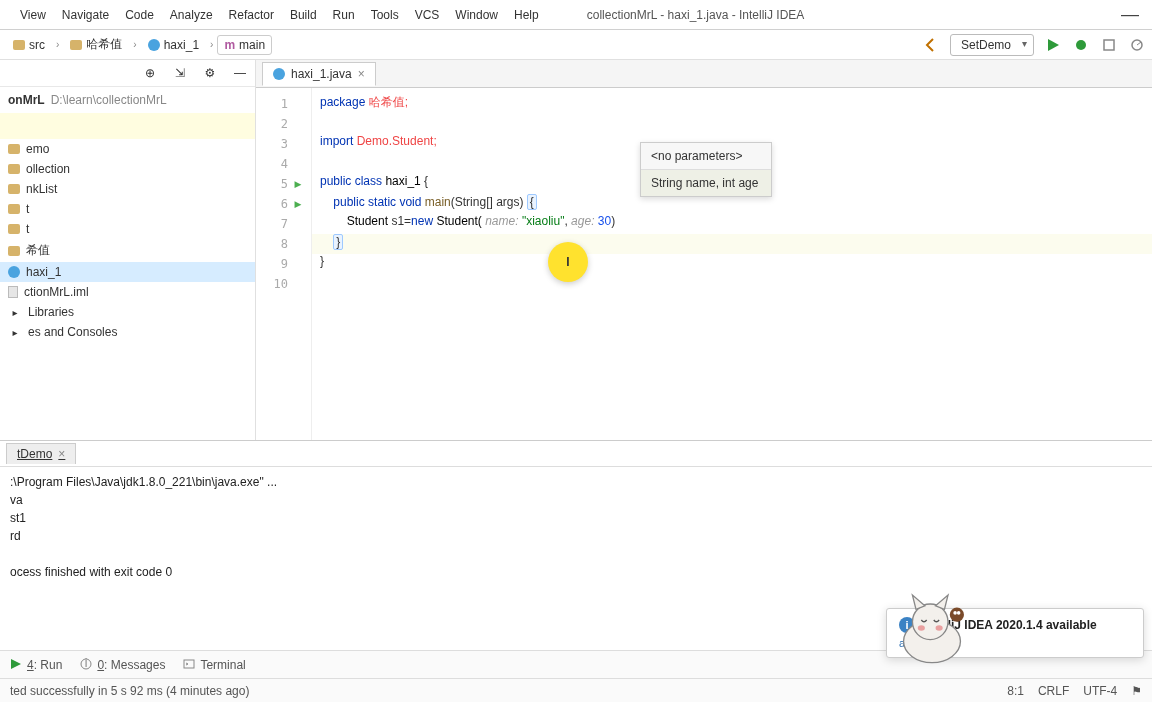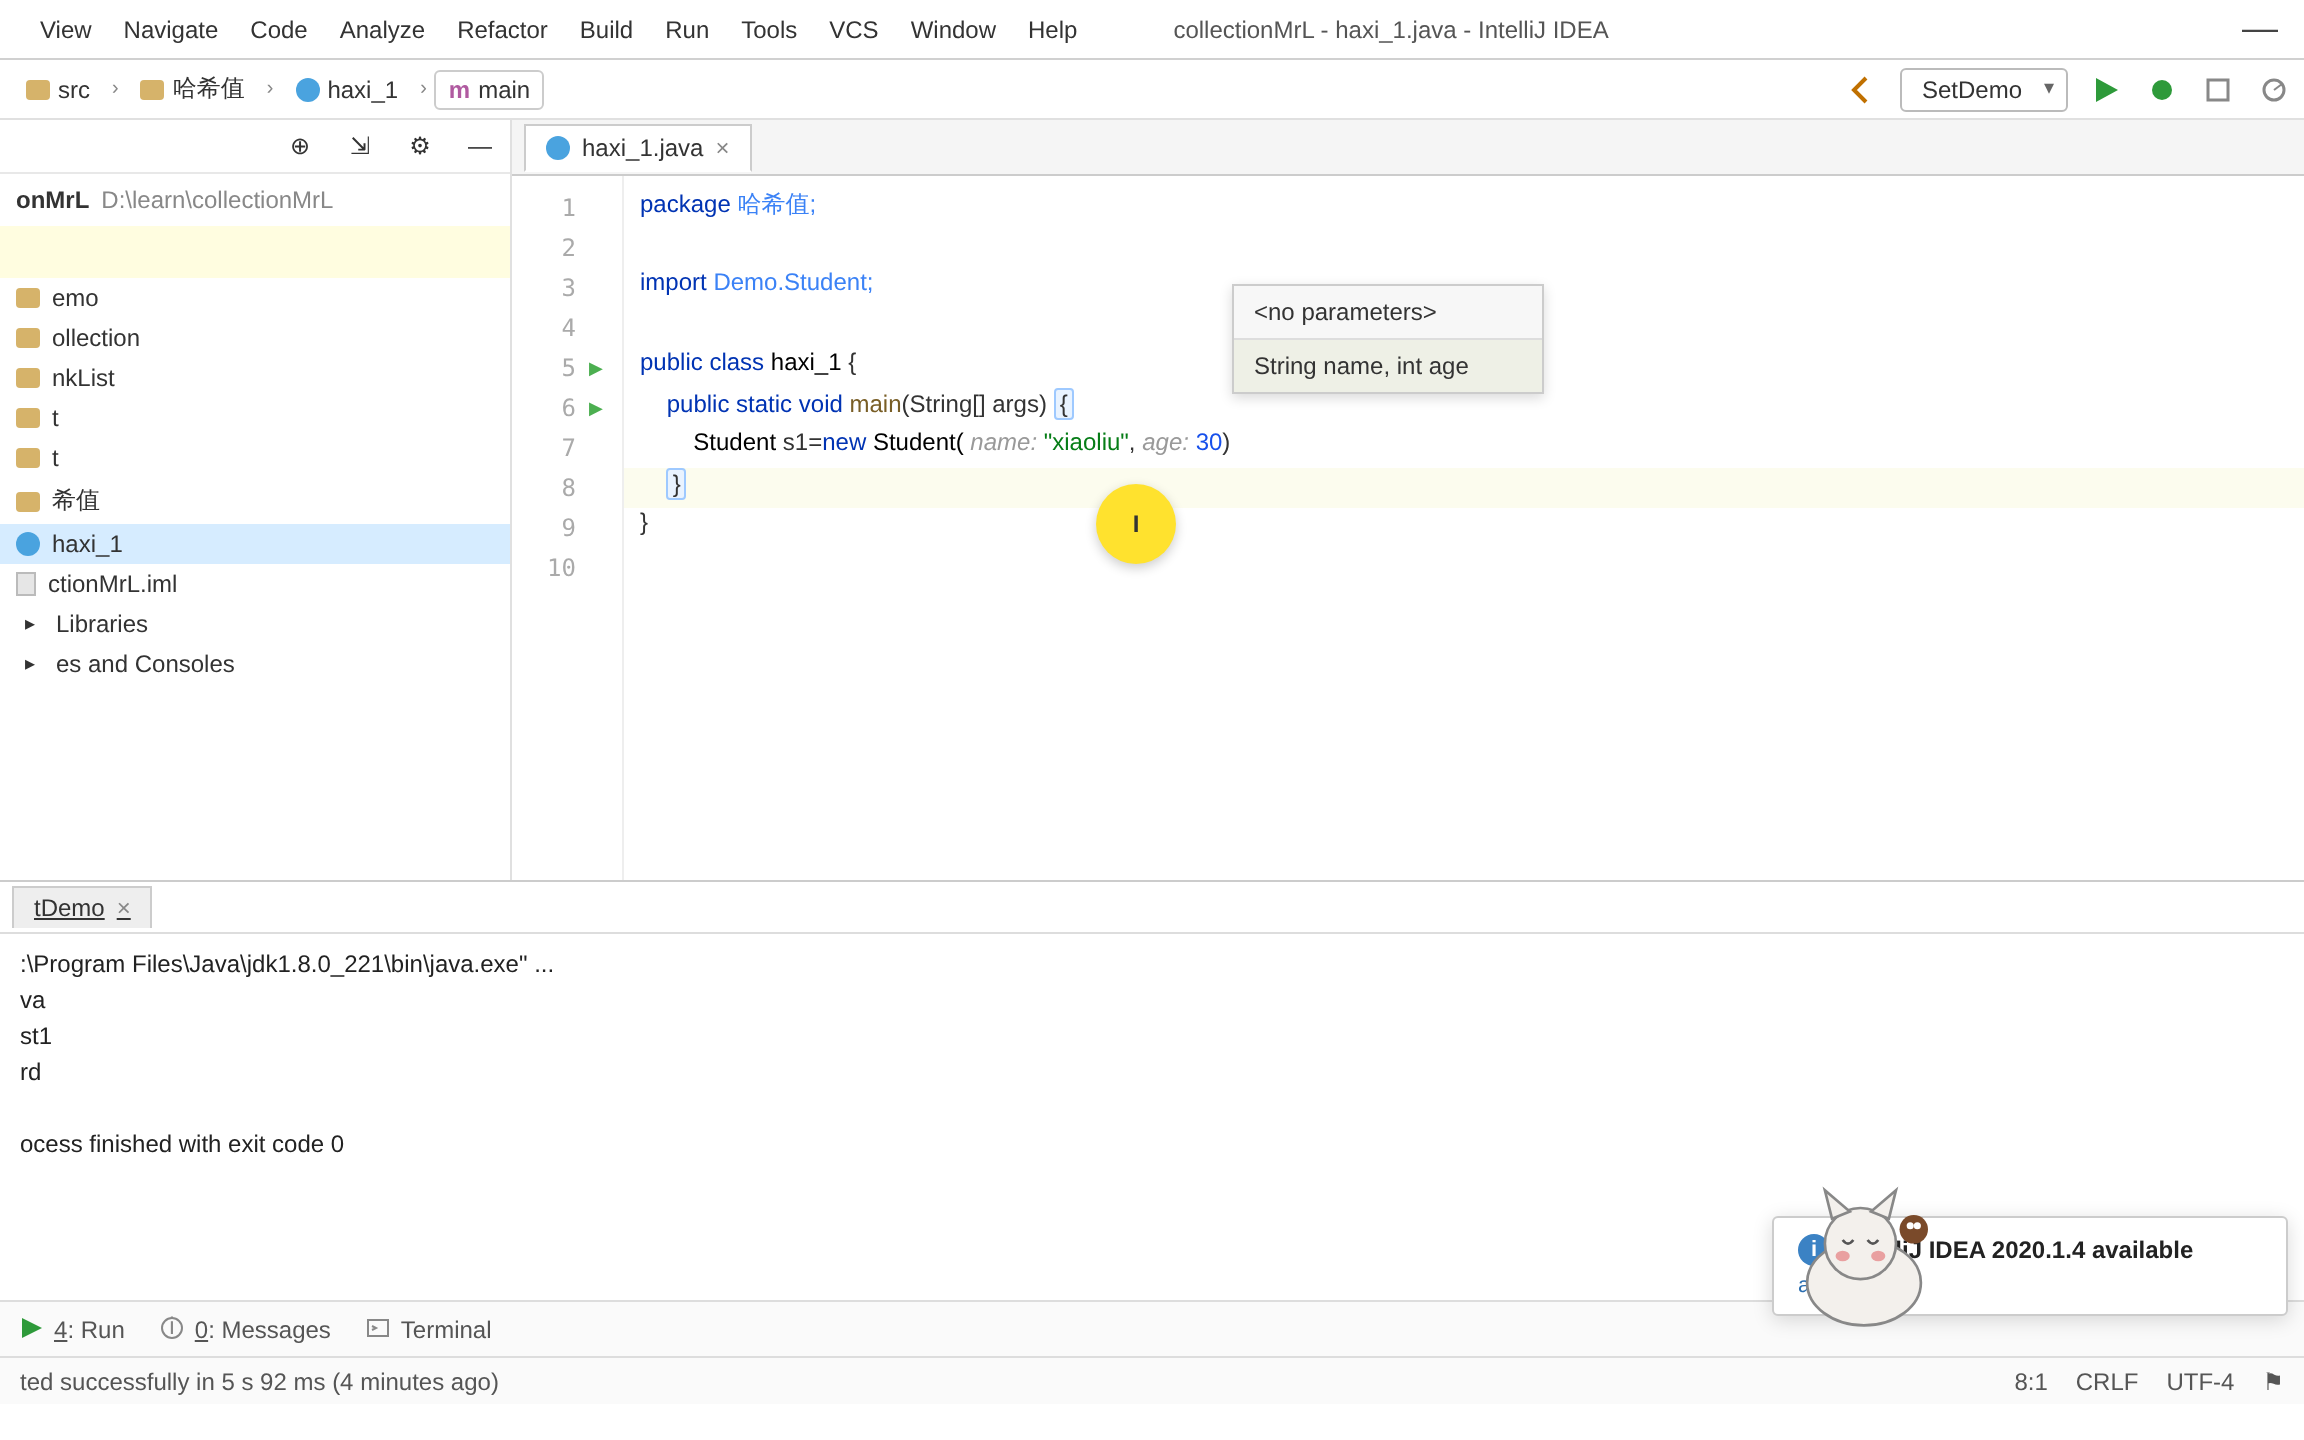--- a/index.html
+++ b/index.html
@@ -41,31 +41,31 @@
   .etab .close { color: #888; font-size: 12px; }
 
   .editor { display: flex; flex: 1; position: relative; }
   .gutter { width: 56px; background: #fff; border-right: 1px solid #eee; padding-top: 6px; }
   .gline { display: flex; height: 20px; align-items: center; }
   .lnum { width: 32px; text-align: right; color: #aaa; font-family: Consolas, monospace; font-size: 12px; }
   .gmark { width: 20px; text-align: center; color: #4caf50; font-size: 9px; }
   .codearea { flex: 1; padding: 6px 8px; font-family: Consolas, "Courier New", monospace; font-size: 13px; position: relative; }
   .cline { height: 20px; white-space: pre; }
   .kw { color: #0033b3; }
-  .pkg { color: #3b82f6; text-align: right; }
+  .pkg { color: #ef4444; text-align: right; }
   .cn { color: #000; }
   .mn { color: #795e26; }
   .str { color: #067d17; }
   .num { color: #1750eb; }
   .hint { color: #999; font-style: italic; }
   .caret-hl { background: #e9f3ff; display: inline-block; padding: 0 2px; border: 1px solid #9ec9ff; border-radius: 2px; }
   .cur-line { background: #fcfcee; position: absolute; left: 0; right: 0; height: 20px; top: 146px; z-index: -1; }
 
   
-  .param-popup { position: absolute; right: 380px; top: 142px; width: 156px; border: 1px solid #ccc; background: #f7f7f7; box-shadow: 0 2px 6px rgba(0,0,0,.15); }
+  .param-popup { position: absolute; right: 380px; top: 142px; width: 132px; border: 1px solid #ccc; background: #f7f7f7; box-shadow: 0 2px 6px rgba(0,0,0,.15); }
   .param-row { padding: 6px 10px; font-family: "Segoe UI", sans-serif; }
   .param-row + .param-row { border-top: 1px solid #ddd; }
   .param-row.sel { background: #eef0e6; }
 
   
   .bubble { position: absolute; left: 548px; top: 242px; width: 40px; height: 40px; border-radius: 50%; background: #ffe22e; display: flex; align-items: center; justify-content: center; box-shadow: 0 2px 6px rgba(0,0,0,.2); font-weight: bold; color: #333; }
 
   
   .runpanel { border-top: 1px solid #ccc; height: 210px; display: flex; flex-direction: column; position: relative; }
   .runpanel-tabs { display: flex; align-items: center; padding: 2px 6px; border-bottom: 1px solid #ddd; text-decoration: underline; }

